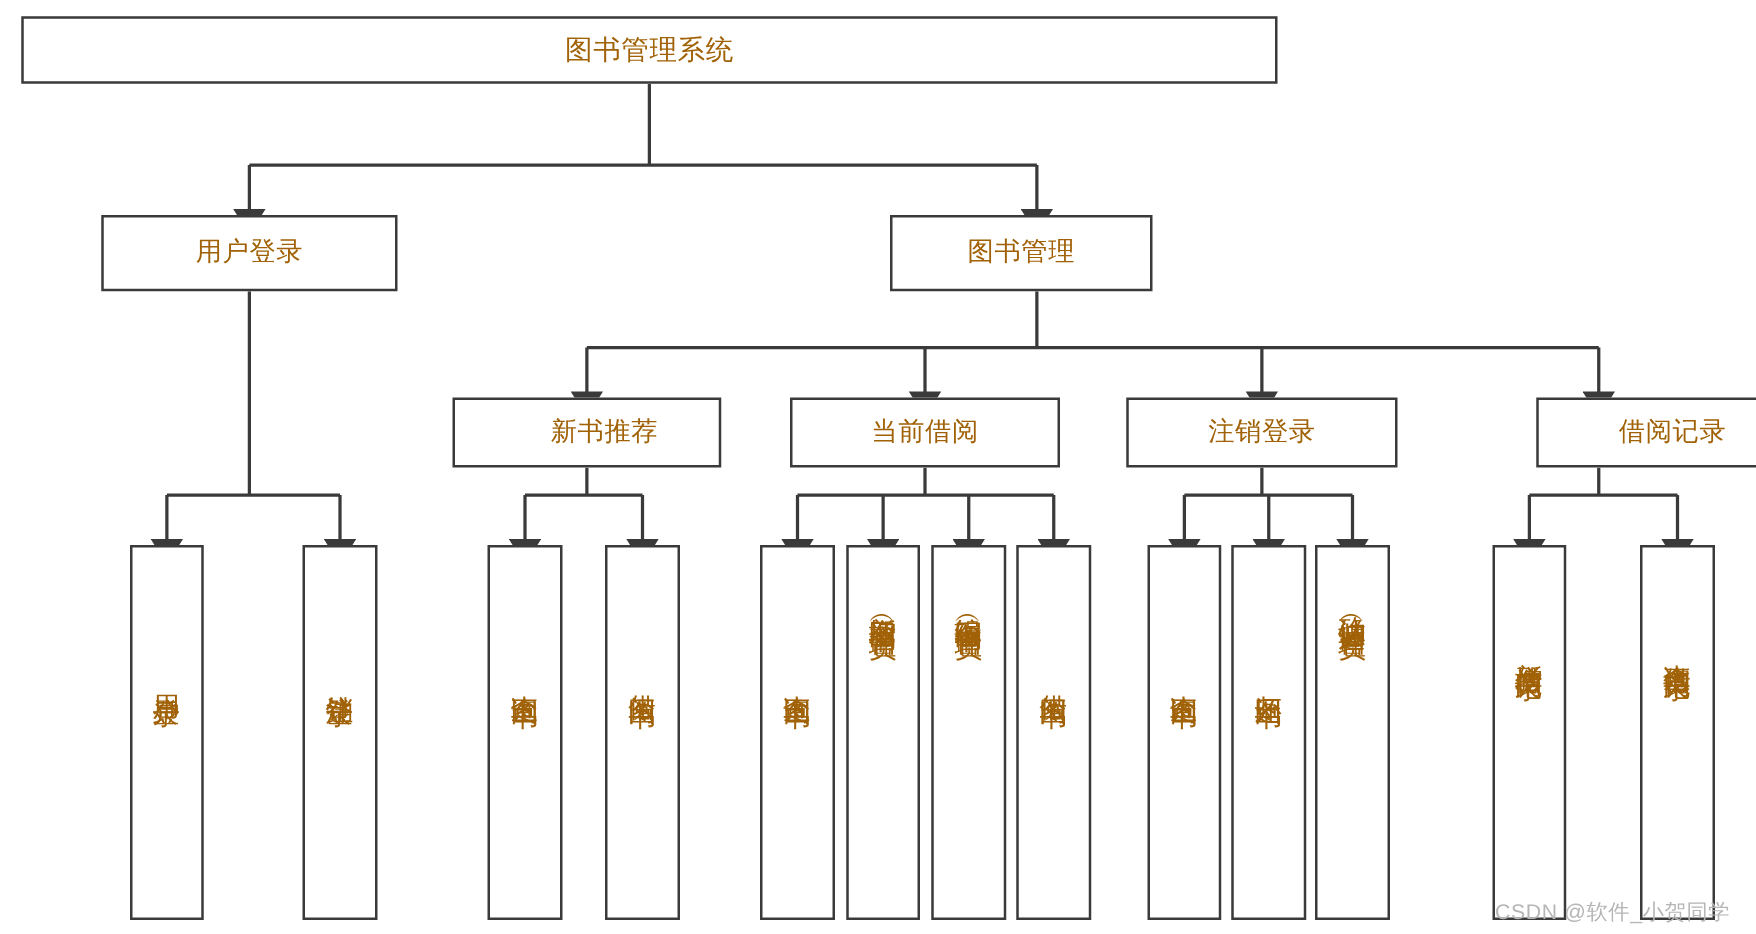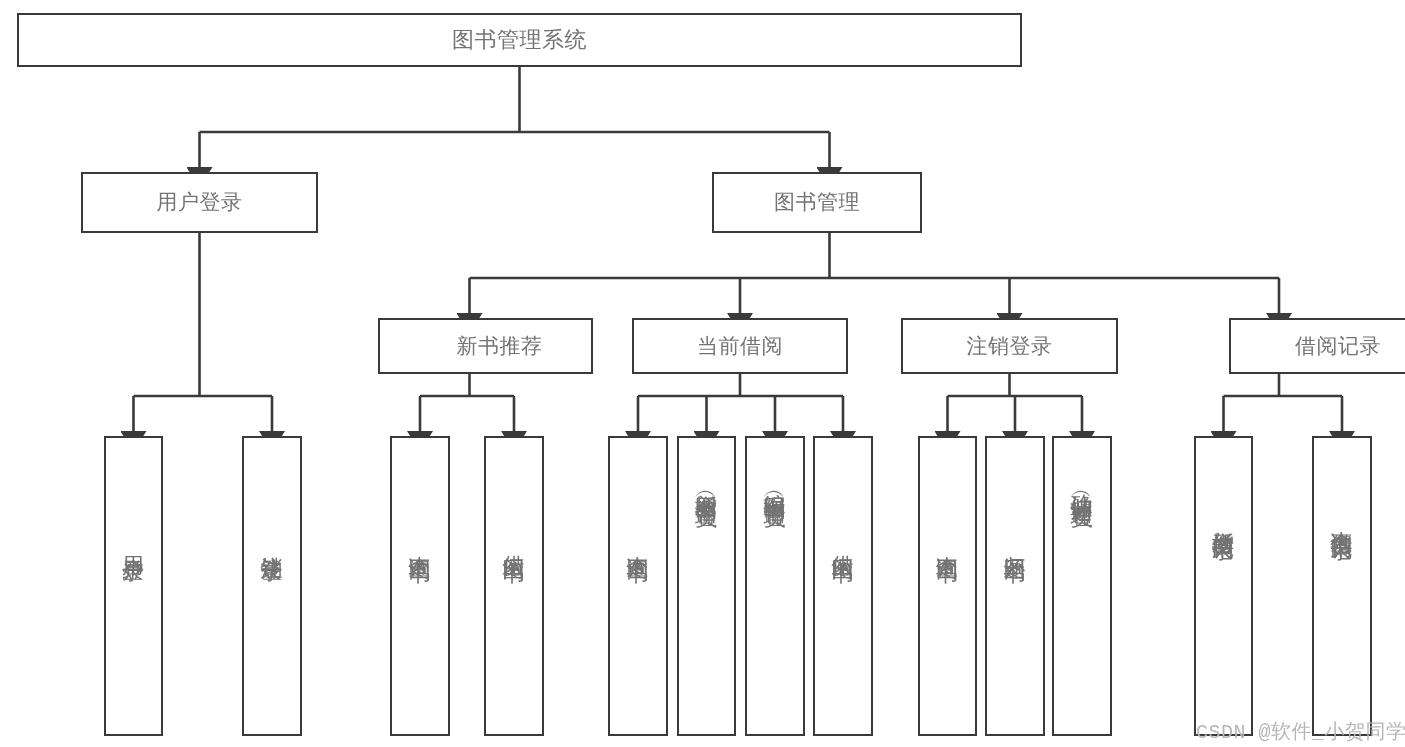--- a/index.html
+++ b/index.html
@@ -33,21 +33,21 @@
     background: #ffffff;
     border: 2px solid #3a3a3a;
     display: flex;
     align-items: center;
     justify-content: center;
     z-index: 3;
   }
   .node .label {
     text-align: center;
     line-height: 1.18;
-    color: #737373;
+    color: #a16207;
     letter-spacing: 0.5px;
   }
   .node.h .label {
     font-size: 21px;
     white-space: nowrap;
   }
   .node.root .label {
     font-size: 22px;
   }
   .node.v {
@@ -57,26 +57,25 @@
   .node.v .label {
     writing-mode: vertical-rl;
     text-orientation: upright;
     font-size: 22px;
     line-height: 1.05;
     letter-spacing: 2px;
     margin: 0 auto;
   }
   .watermark {
     position: absolute;
-    font-size: 20px;
+    font-size: 17px;
     color: #b6b6b6;
     white-space: nowrap;
     z-index: 5;
     letter-spacing: 0.5px;
-    font-family: Liberation Mono, monospace;
   }
 </style>
 </head>
 <body>
 
 <div id="canvas">
   <svg id="edges" viewBox="0 0 1405 747" xmlns="http://www.w3.org/2000/svg">
     <defs>
       <marker id="arrowhead" markerWidth="9" markerHeight="10" refX="1.5" refY="5" orient="auto" markerUnits="strokeWidth">
         <path d="M0,0 L0,10 L8,5 z" fill="#3a3a3a"></path>
@@ -122,21 +121,21 @@
   <div id="nodes">
       <div class="node h root" style="left: 17px; top: 13px; width: 1005px; height: 54px;">
         <span class="label">图书管理系统</span>
       </div>
       <div class="node h" style="left: 81px; top: 172px; width: 237px; height: 61px;">
         <span class="label">用户登录</span>
       </div>
       <div class="node h" style="left: 712px; top: 172px; width: 210px; height: 61px;">
         <span class="label">图书管理</span>
       </div>
-      <div class="node h" style="left: 378px; top: 318px; width: 215px; height: 56px; padding-left: 28px;">
+      <div class="node h" style="left: 362px; top: 318px; width: 215px; height: 56px; padding-left: 28px;">
         <span class="label">新书推荐</span>
       </div>
       <div class="node h" style="left: 632px; top: 318px; width: 216px; height: 56px;">
         <span class="label">当前借阅</span>
       </div>
       <div class="node h" style="left: 901px; top: 318px; width: 217px; height: 56px;">
         <span class="label">注销登录</span>
       </div>
       <div class="node h" style="left: 1229px; top: 318px; width: 218px; height: 56px;">
         <span class="label">借阅记录</span>

